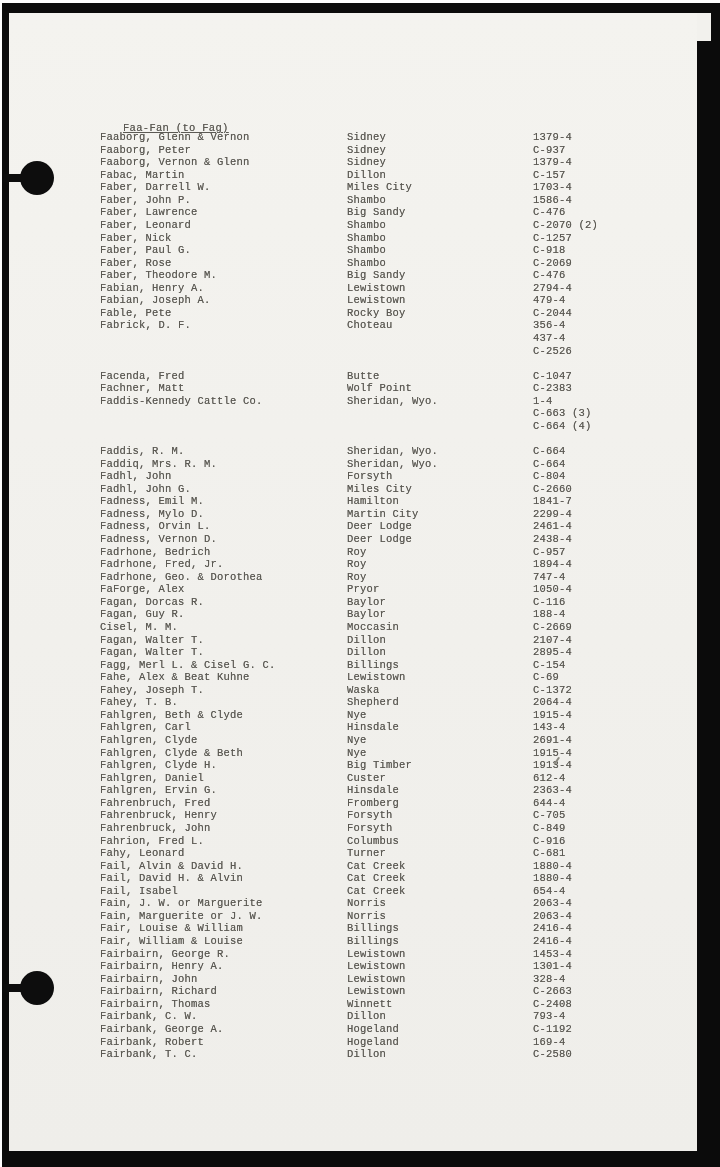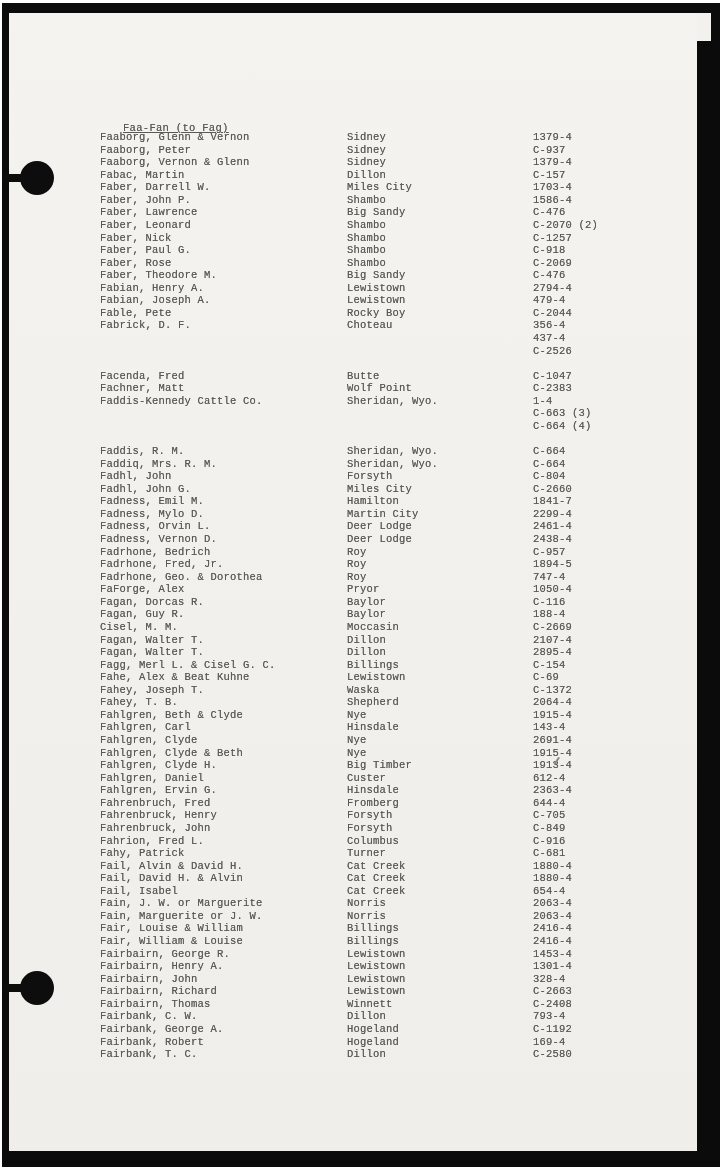--- a/index.html
+++ b/index.html
@@ -96,21 +96,21 @@
       <div class="row"><span class="c-name"></span><span class="c-place"></span><span class="c-number"></span></div>
       <div class="row"><span class="c-name">Faddis, R. M.</span><span class="c-place">Sheridan, Wyo.</span><span class="c-number">C-664</span></div>
       <div class="row"><span class="c-name">Faddiq, Mrs. R. M.</span><span class="c-place">Sheridan, Wyo.</span><span class="c-number">C-664</span></div>
       <div class="row"><span class="c-name">Fadhl, John</span><span class="c-place">Forsyth</span><span class="c-number">C-804</span></div>
       <div class="row"><span class="c-name">Fadhl, John G.</span><span class="c-place">Miles City</span><span class="c-number">C-2660</span></div>
       <div class="row"><span class="c-name">Fadness, Emil M.</span><span class="c-place">Hamilton</span><span class="c-number">1841-7</span></div>
       <div class="row"><span class="c-name">Fadness, Mylo D.</span><span class="c-place">Martin City</span><span class="c-number">2299-4</span></div>
       <div class="row"><span class="c-name">Fadness, Orvin L.</span><span class="c-place">Deer Lodge</span><span class="c-number">2461-4</span></div>
       <div class="row"><span class="c-name">Fadness, Vernon D.</span><span class="c-place">Deer Lodge</span><span class="c-number">2438-4</span></div>
       <div class="row"><span class="c-name">Fadrhone, Bedrich</span><span class="c-place">Roy</span><span class="c-number">C-957</span></div>
-      <div class="row"><span class="c-name">Fadrhone, Fred, Jr.</span><span class="c-place">Roy</span><span class="c-number">1894-5</span></div>
+      <div class="row"><span class="c-name">Fadrhone, Fred, Jr.</span><span class="c-place">Roy</span><span class="c-number">1894-4</span></div>
       <div class="row"><span class="c-name">Fadrhone, Geo. &amp; Dorothea</span><span class="c-place">Roy</span><span class="c-number">747-4</span></div>
       <div class="row"><span class="c-name">FaForge, Alex</span><span class="c-place">Pryor</span><span class="c-number">1050-4</span></div>
       <div class="row"><span class="c-name">Fagan, Dorcas R.</span><span class="c-place">Baylor</span><span class="c-number">C-116</span></div>
       <div class="row"><span class="c-name">Fagan, Guy R.</span><span class="c-place">Baylor</span><span class="c-number">188-4</span></div>
       <div class="row"><span class="c-name">Cisel, M. M.</span><span class="c-place">Moccasin</span><span class="c-number">C-2669</span></div>
       <div class="row"><span class="c-name">Fagan, Walter T.</span><span class="c-place">Dillon</span><span class="c-number">2107-4</span></div>
       <div class="row"><span class="c-name">Fagan, Walter T.</span><span class="c-place">Dillon</span><span class="c-number">2895-4</span></div>
       <div class="row"><span class="c-name">Fagg, Merl L. &amp; Cisel G. C.</span><span class="c-place">Billings</span><span class="c-number">C-154</span></div>
       <div class="row"><span class="c-name">Fahe, Alex &amp; Beat Kuhne</span><span class="c-place">Lewistown</span><span class="c-number">C-69</span></div>
       <div class="row"><span class="c-name">Fahey, Joseph T.</span><span class="c-place">Waska</span><span class="c-number">C-1372</span></div>
@@ -119,21 +119,21 @@
       <div class="row"><span class="c-name">Fahlgren, Carl</span><span class="c-place">Hinsdale</span><span class="c-number">143-4</span></div>
       <div class="row"><span class="c-name">Fahlgren, Clyde</span><span class="c-place">Nye</span><span class="c-number">2691-4</span></div>
       <div class="row"><span class="c-name">Fahlgren, Clyde &amp; Beth</span><span class="c-place">Nye</span><span class="c-number">1915-4</span></div>
       <div class="row"><span class="c-name">Fahlgren, Clyde H.</span><span class="c-place">Big Timber</span><span class="c-number">1913-4</span></div>
       <div class="row"><span class="c-name">Fahlgren, Daniel</span><span class="c-place">Custer</span><span class="c-number">612-4</span></div>
       <div class="row"><span class="c-name">Fahlgren, Ervin G.</span><span class="c-place">Hinsdale</span><span class="c-number">2363-4</span></div>
       <div class="row"><span class="c-name">Fahrenbruch, Fred</span><span class="c-place">Fromberg</span><span class="c-number">644-4</span></div>
       <div class="row"><span class="c-name">Fahrenbruck, Henry</span><span class="c-place">Forsyth</span><span class="c-number">C-705</span></div>
       <div class="row"><span class="c-name">Fahrenbruck, John</span><span class="c-place">Forsyth</span><span class="c-number">C-849</span></div>
       <div class="row"><span class="c-name">Fahrion, Fred L.</span><span class="c-place">Columbus</span><span class="c-number">C-916</span></div>
-      <div class="row"><span class="c-name">Fahy, Patrick</span><span class="c-place">Turner</span><span class="c-number">C-681</span></div>
+      <div class="row"><span class="c-name">Fahy, Leonard</span><span class="c-place">Turner</span><span class="c-number">C-681</span></div>
       <div class="row"><span class="c-name">Fail, Alvin &amp; David H.</span><span class="c-place">Cat Creek</span><span class="c-number">1880-4</span></div>
       <div class="row"><span class="c-name">Fail, David H. &amp; Alvin</span><span class="c-place">Cat Creek</span><span class="c-number">1880-4</span></div>
       <div class="row"><span class="c-name">Fail, Isabel</span><span class="c-place">Cat Creek</span><span class="c-number">654-4</span></div>
       <div class="row"><span class="c-name">Fain, J. W. or Marguerite</span><span class="c-place">Norris</span><span class="c-number">2063-4</span></div>
       <div class="row"><span class="c-name">Fain, Marguerite or J. W.</span><span class="c-place">Norris</span><span class="c-number">2063-4</span></div>
       <div class="row"><span class="c-name">Fair, Louise &amp; William</span><span class="c-place">Billings</span><span class="c-number">2416-4</span></div>
       <div class="row"><span class="c-name">Fair, William &amp; Louise</span><span class="c-place">Billings</span><span class="c-number">2416-4</span></div>
       <div class="row"><span class="c-name">Fairbairn, George R.</span><span class="c-place">Lewistown</span><span class="c-number">1453-4</span></div>
       <div class="row"><span class="c-name">Fairbairn, Henry A.</span><span class="c-place">Lewistown</span><span class="c-number">1301-4</span></div>
       <div class="row"><span class="c-name">Fairbairn, John</span><span class="c-place">Lewistown</span><span class="c-number">328-4</span></div>

